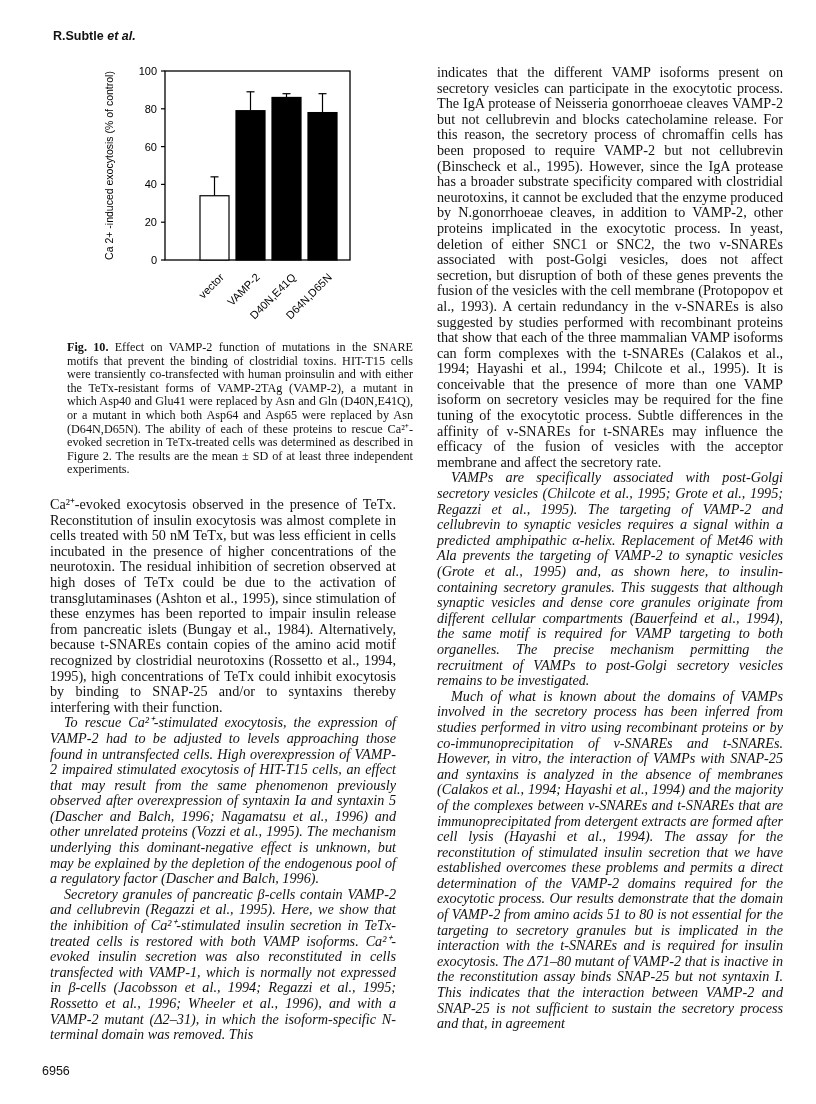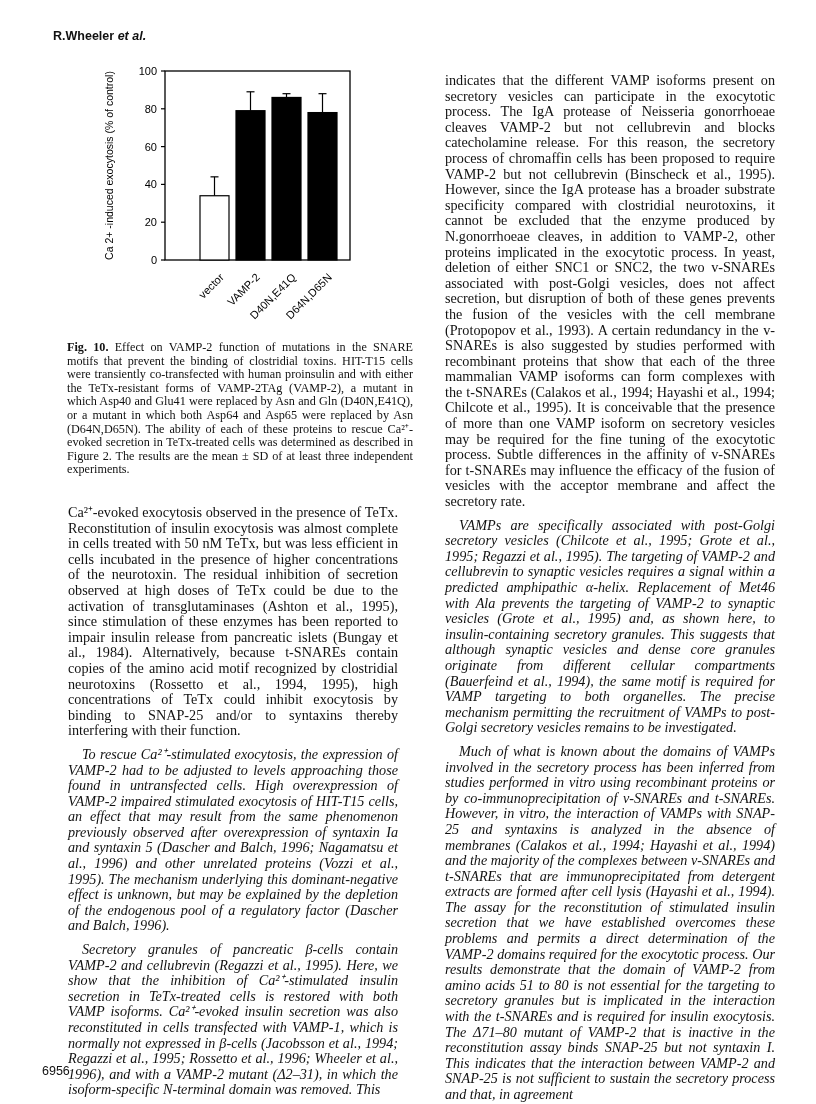--- a/index.html
+++ b/index.html
@@ -1,34 +1,34 @@
 <!DOCTYPE html>
 <html><head>
 <meta charset="utf-8">
 <style>
   html, body { margin:0; padding:0; background:#ffffff; }
   body { width:816px; height:1104px; position:relative; overflow:hidden; color:#111; }
   .running-head { position:absolute; left:53px; top:29px; font-family:"Liberation Sans", sans-serif; font-weight:bold; font-size:12.5px; }
   .running-head i { }
   .col { position:absolute; font-family:"Liberation Serif", serif; font-size:14.2px; line-height:15.6px; text-align:justify; }
-  .col p { margin:8px; }
+  .col p { margin:0; }
   .col p.indent { text-indent:14px;font-style:italic; }
-  .left { left:60px; width:346px; }
+  .left { left:50px; width:346px; }
   .right { left:437px; width:346px; }
   .caption { position:absolute; left:67px; top:341px; width:346px; font-family:"Liberation Serif", serif; font-size:12.2px; line-height:13.6px; text-align:justify; }
   .caption b { font-weight:bold; }
   .page-number { position:absolute; left:42px; top:1064px; font-family:"Liberation Sans", sans-serif; font-size:12.5px;text-align:center; }
   svg text { font-family:"Liberation Sans", sans-serif; }
   .figure { position:absolute; left:90px; top:55px; }
 </style>
 </head>
 <body>
 
 <div class="running-head">
-  <span>R.Wheeler</span>
+  <span>R.Subtle</span>
   <i>et al.</i>
 </div>
 
 <div class="figure">
   <svg id="chart" width="270" height="280" viewBox="0 0 270 280">
     <g id="plot">
         <rect x="75" y="16" width="185" height="189" fill="none" stroke="#000" stroke-width="1.3"></rect>
         <line x1="71" y1="205" x2="75" y2="205" stroke="#000" stroke-width="1.2"></line>
         <text x="67" y="209" text-anchor="end" font-size="11">0</text>
         <line x1="71" y1="167.2" x2="75" y2="167.2" stroke="#000" stroke-width="1.2"></line>

